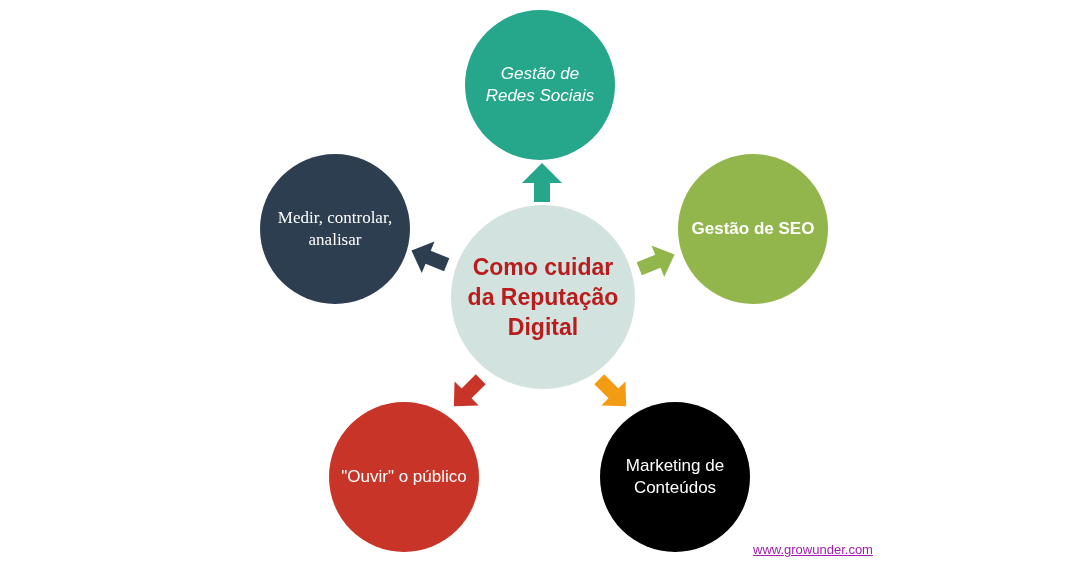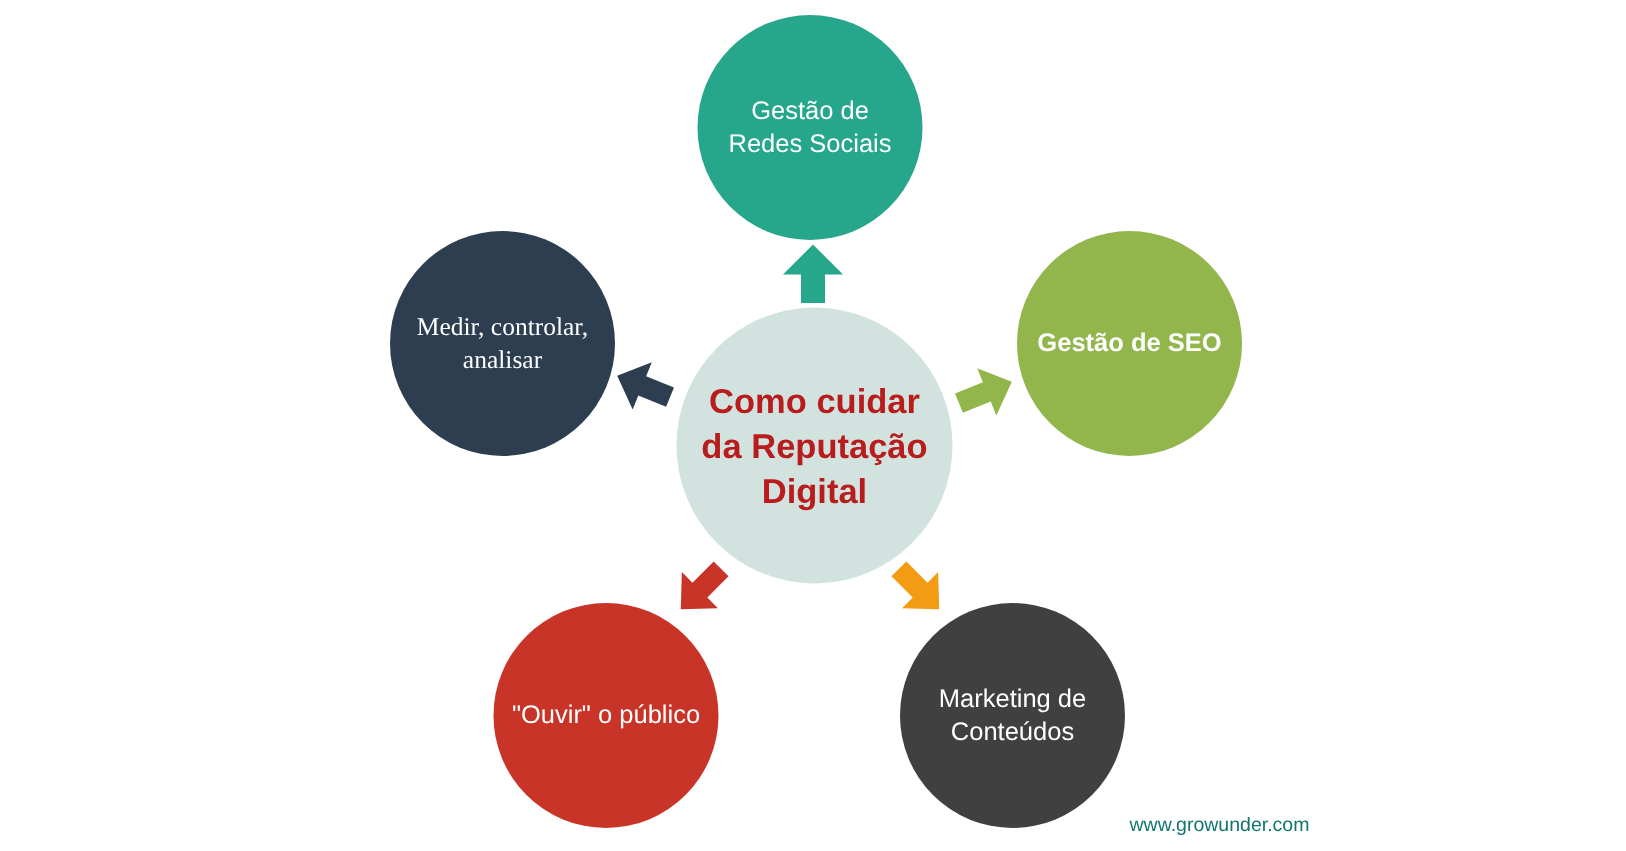--- a/index.html
+++ b/index.html
@@ -1,20 +1,20 @@
 <!DOCTYPE html>
 <html><head>
 <meta charset="utf-8">
 <style>
   html,body{margin:0;padding:0;background:#ffffff;}
   body{width:1084px;height:567px;position:relative;overflow:hidden;font-family:"Liberation Sans",sans-serif;}
   .circle{position:absolute;border-radius:50%;display:flex;align-items:center;justify-content:center;text-align:center;color:#ffffff;font-size:17px;line-height:22px;box-sizing:border-box;padding:0 10px;}
   .center{color:#b91c1c;font-weight:bold;font-size:23px;line-height:30px;}
   svg.arrows{position:absolute;left:0;top:0;}
-  .credit{position:absolute;left:753px;top:542px;font-size:13px;color:#0f766e;}
+  .credit{position:absolute;left:753px;top:542px;font-size:13px;color:#a21caf;text-decoration:underline;}
 </style>
 </head>
 <body>
 
 <svg class="arrows" width="1084" height="567">
 
   <polygon fill="#26a68b" points="534,202 550,202 550,183 562,183 542,163 522,183 534,183"></polygon>
 
   <g transform="translate(656,262) rotate(-22)">
     <polygon fill="#92b64c" points="-18,-7 2,-7 2,-17 20,0 2,17 2,7 -18,7"></polygon>
@@ -30,29 +30,29 @@
 
   <g transform="translate(612,392) rotate(45)">
     <polygon fill="#f39b12" points="-18,-7 2,-7 2,-17 20,0 2,17 2,7 -18,7"></polygon>
   </g>
 </svg>
 
 <div class="circle center" style="left:451px;top:205px;width:184px;height:184px;background:#d2e3df;">
   <span>Como cuidar da Reputação Digital</span>
 </div>
 
-<div class="circle" style="left:465px;top:10px;width:150px;height:150px;background:#26a68b;">
+<div class="circle" style="left:465px;top:10px;width:150px;height:150px;background:#26a68b;font-style:italic;">
   <span>Gestão de Redes Sociais</span>
 </div>
 
 <div class="circle" style="left:678px;top:154px;width:150px;height:150px;background:#92b64c;font-weight:bold;">
   <span>Gestão de SEO</span>
 </div>
 
-<div class="circle" style="left:600px;top:402px;width:150px;height:150px;background:#404040;justify-content:flex-end;">
+<div class="circle" style="left:600px;top:402px;width:150px;height:150px;background:#000000;justify-content:flex-end;">
   <span>Marketing de Conteúdos</span>
 </div>
 
 <div class="circle" style="left:329px;top:402px;width:150px;height:150px;background:#c83427;">
   <span>"Ouvir" o público</span>
 </div>
 
 <div class="circle" style="left:260px;top:154px;width:150px;height:150px;background:#2c3e50;font-family:Liberation Serif, serif;">
   <span>Medir, controlar, analisar</span>
 </div>

